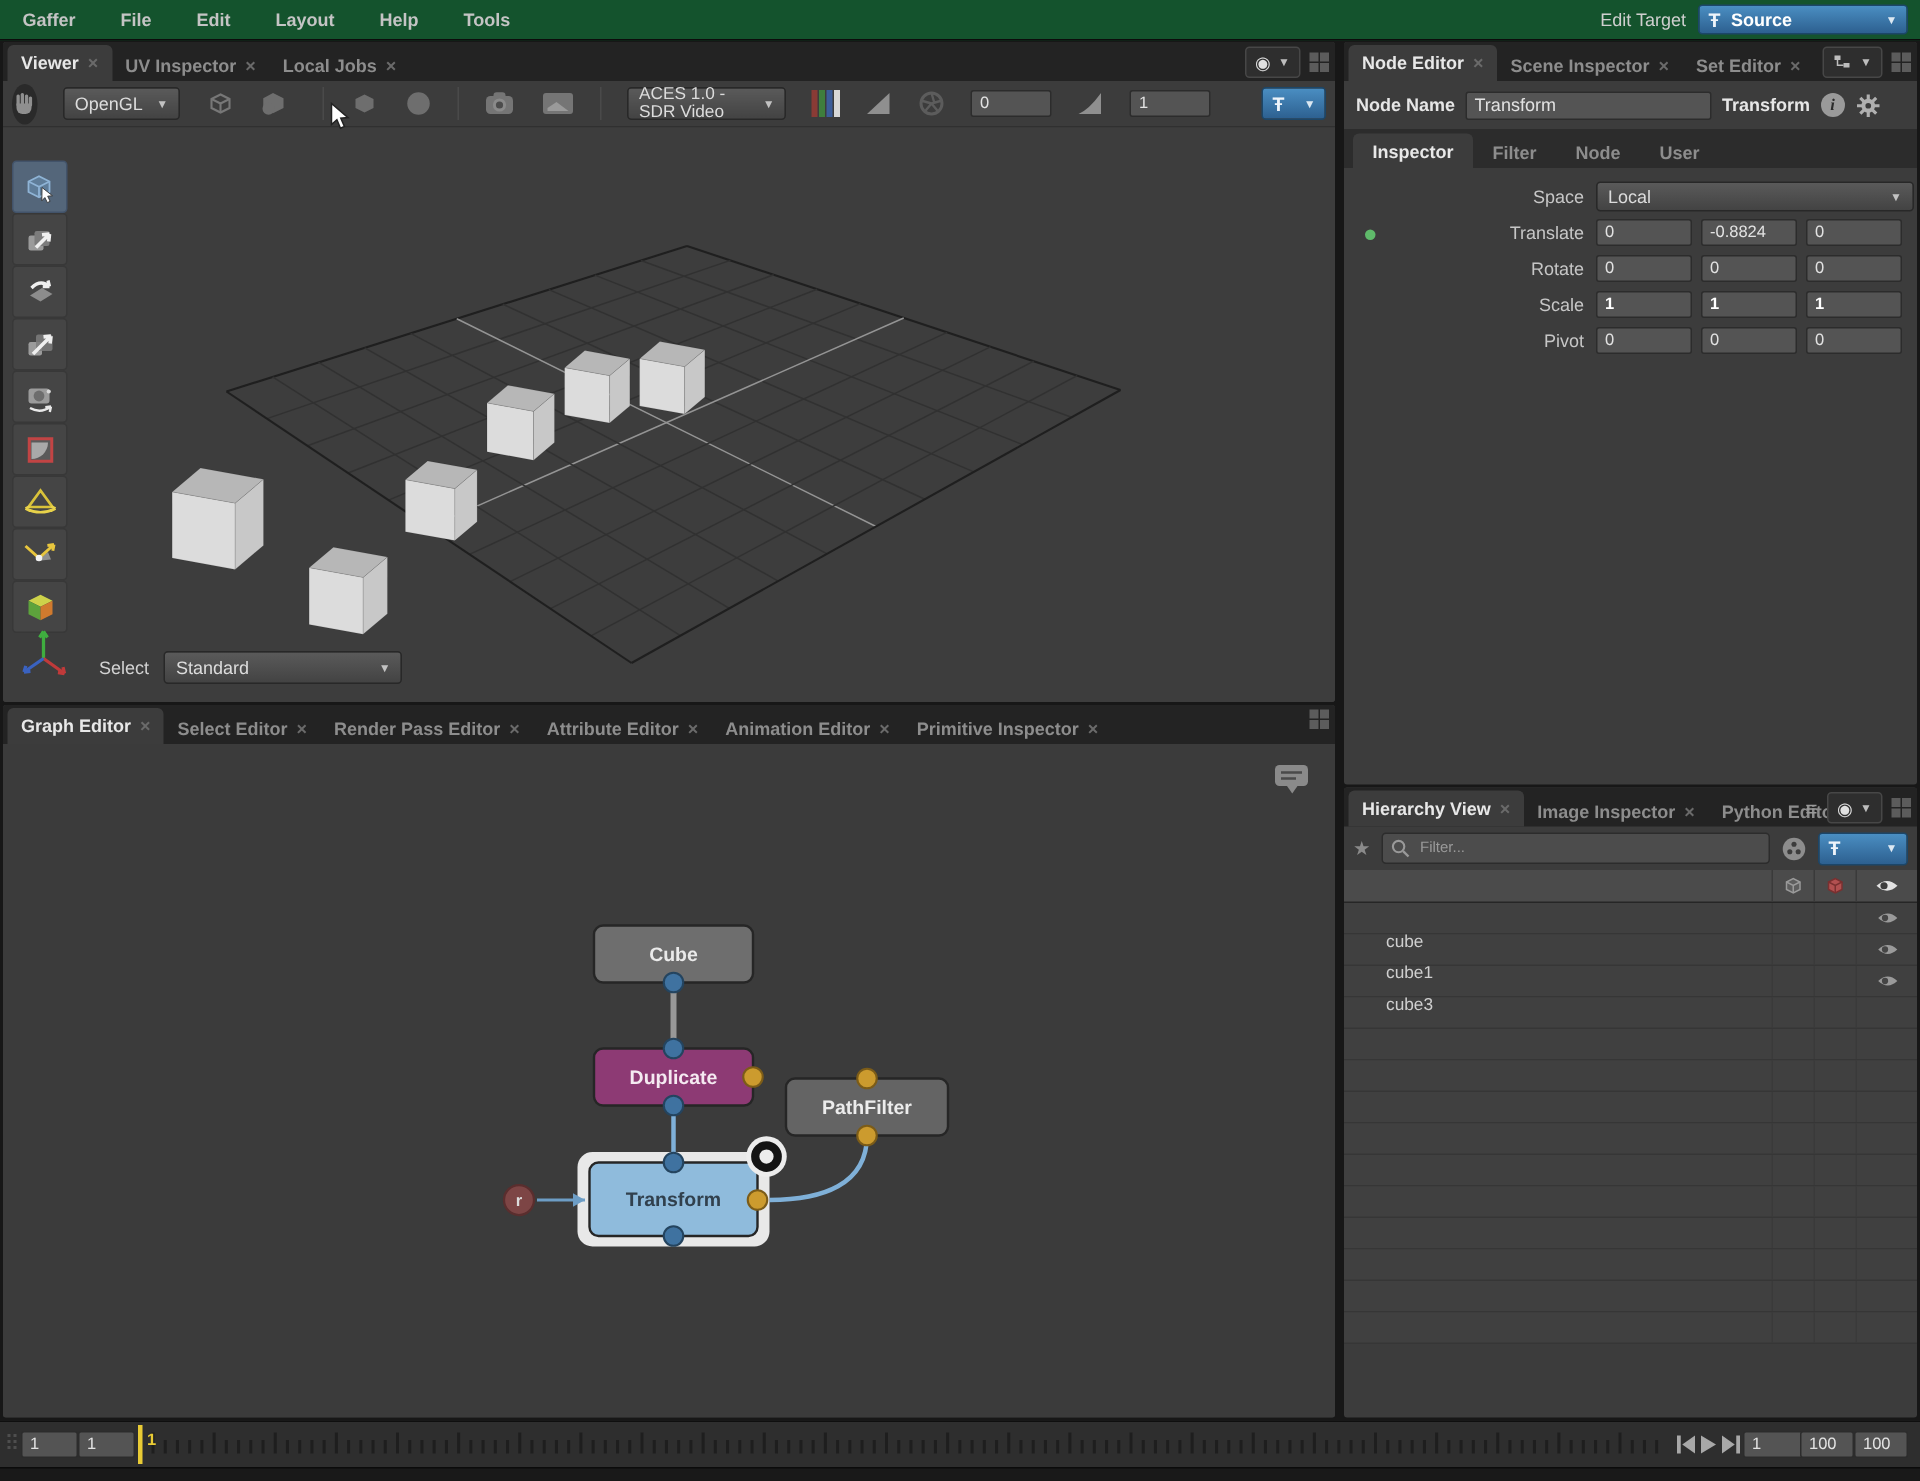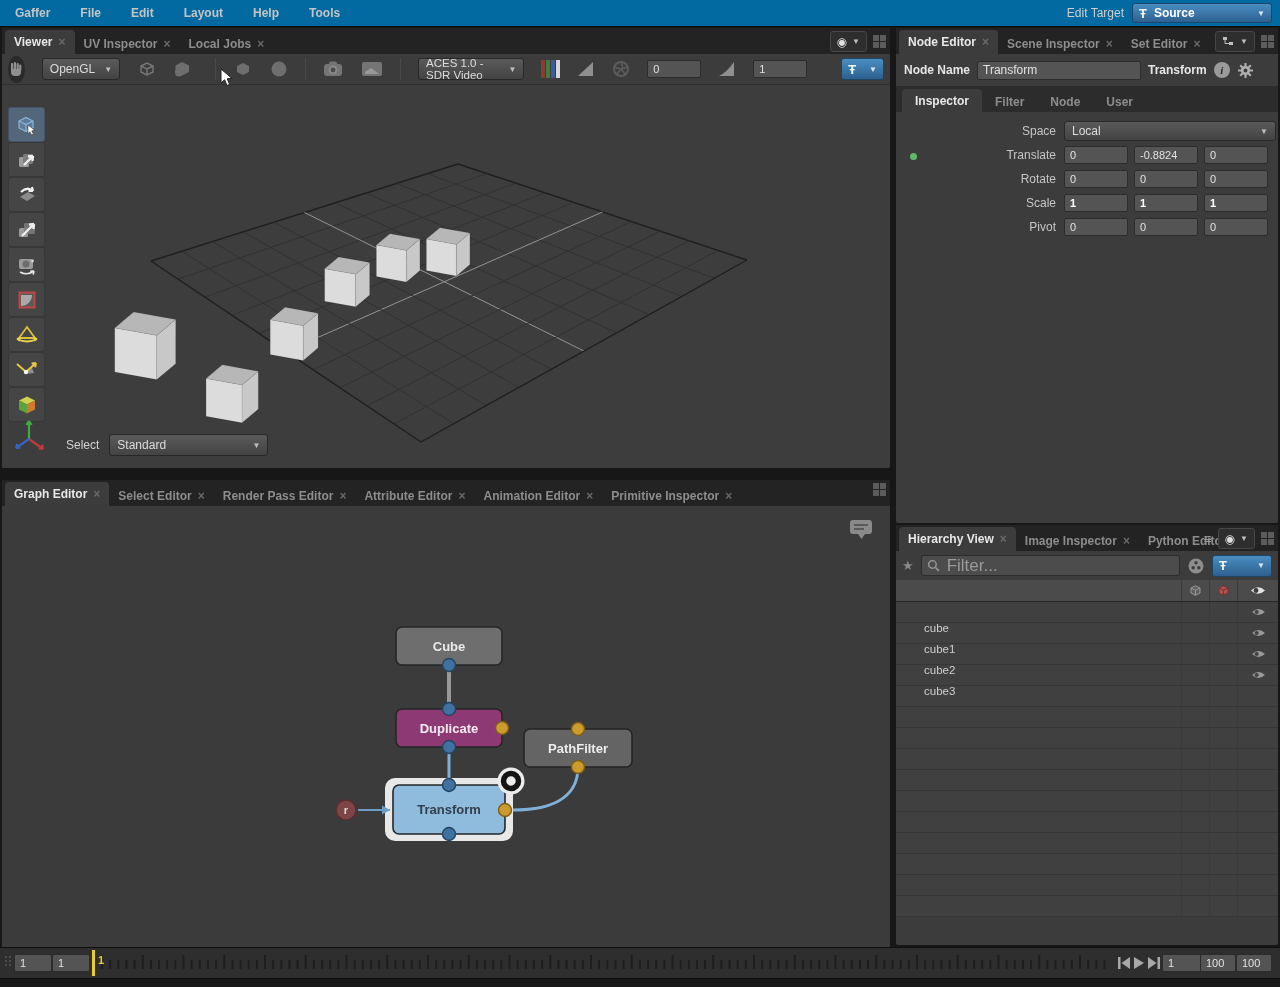--- a/index.html
+++ b/index.html
@@ -1,21 +1,21 @@
 <!DOCTYPE html>
 <html><head>
 <meta charset="utf-8">
 <style>
   html,body{margin:0;padding:0;background:#171717;}
   body{width:1280px;height:987px;position:relative;overflow:hidden;
        font-family:"Liberation Sans","DejaVu Sans",sans-serif;color:#c8c8c8;
        -webkit-font-smoothing:antialiased;}
   .abs{position:absolute;}
   
-  .menubar{left:0;top:0;width:1280px;height:26px;background:#0369a1;
+  .menubar{left:0;top:0;width:1280px;height:26px;background:#14532d;
            display:flex;align-items:center;border-bottom:1px solid #0c0c0c;}
   .menu-item{padding:0 15px;font-size:12px;font-weight:bold;color:#c4c4c4;}
   .menubar-spacer{flex:1;}
   .edit-target-label{font-size:12px;color:#cfcfcf;margin-right:8px;}
   .blue-btn{background:linear-gradient(#4a8ec2,#2d6090);border:1px solid #1c4668;
             border-radius:3px;color:#fff;display:flex;align-items:center;
             font-size:12px;font-weight:bold;}
   .btn-source{width:126px;height:18px;margin-right:8px;padding:0 6px;gap:7px;}
   .pin-glyph{font-weight:bold;font-size:13px;color:#eef4fa;line-height:1;}
   .dd-arrow{font-size:8px;color:#dce8f2;margin-left:auto;}
@@ -59,21 +59,21 @@
             border-radius:3px;margin-bottom:0;display:flex;align-items:center;
             justify-content:center;}
   .tool-btn.active{background:#54667a;border-color:#42536a;}
   .select-row{position:absolute;left:64px;bottom:13px;display:flex;align-items:center;gap:10px;}
   .select-label{font-size:12px;color:#d2d2d2;}
   .dd-standard{width:143px;}
   .dd-local{width:196px;height:18px;}
   .dd-aces{width:145px;}
   .dd-opengl{width:100px;}
   
-  #graph-panel{left:2px;top:480px;width:888px;height:475px;}
+  #graph-panel{left:2px;top:470px;width:888px;height:475px;}
   .grapharea{position:relative;width:888px;height:449px;background:#3b3b3b;}
   
   #ne-panel{left:896px;top:28px;width:382px;height:495px;}
   .nodename-row{height:32px;display:flex;align-items:center;padding:0 8px;gap:7px;}
   .bold-label{font-size:12px;font-weight:bold;color:#e6e6e6;white-space:nowrap;}
   .nodename-input{width:152px;height:17px;font-size:12px;}
   .info-circle{width:16px;height:16px;border-radius:50%;background:#9a9a9a;color:#2b2b2b;
                font-weight:bold;font-size:11px;display:flex;align-items:center;
                justify-content:center;font-family:"Liberation Serif",serif;font-style:italic;}
   .subtabs{height:26px;background:#2c2c2c;display:flex;align-items:flex-end;padding-left:6px;}
@@ -88,21 +88,21 @@
   .green-dot{position:absolute;left:14px;top:7px;width:7px;height:7px;border-radius:50%;
              background:#5fba6a;}
   .emph{font-weight:bold;color:#ffffff;}
   
   #hv-panel{left:896px;top:525px;width:382px;height:420px;display:flex;flex-direction:column;}
   .filter-row{height:29px;display:flex;align-items:center;padding:0 6px;gap:7px;}
   .star-icon{color:#8a8a8a;font-size:13px;}
   .filter-box{flex:1;height:19px;background:#4c4c4c;border:1px solid #2c2c2c;border-radius:3px;
               display:flex;align-items:center;padding:0 5px;gap:5px;}
   .filter-box input{flex:1;background:transparent;border:none;outline:none;color:#d6d6d6;
-              font-size:17px;font-family:"Liberation Sans",sans-serif;}
+              font-size:10px;font-family:"Liberation Sans",sans-serif;}
   .filter-box input::placeholder{color:#9a9a9a;}
   .btn-pin-sm{width:46px;height:20px;padding:0 6px;gap:4px;}
   .hv-table{flex:1;display:flex;flex-direction:column;overflow:hidden;}
   .hv-header{height:21px;background:#4b4b4b;border-bottom:1px solid #262626;display:flex;
              align-items:center;font-size:12px;font-weight:bold;color:#e8e8e8;}
   .hv-name{flex:1;padding-left:8px;margin-top:32px;}
   .hv-c{width:27px;height:100%;border-left:1px solid #3a3a3a;display:flex;
         align-items:center;justify-content:center;}
   .hv-c.w40{width:40px;}
   .hv-row{height:20px;background:#404040;border-bottom:1px solid #363636;display:flex;
@@ -662,31 +662,20 @@
     <span class="hv-c"></span>
     <span class="hv-c w40">
       <svg width="15" height="10" viewBox="0 0 16 11">
               <path d="M1 5.5 Q8 -1 15 5.5 Q8 12 1 5.5 Z" fill="#9a9a9a"></path>
               <circle cx="6" cy="5.5" r="2.3" fill="#454545"></circle>
             </svg>
     </span>
   </div>
         <div class="hv-row">
     <span class="hv-name">cube1</span>
-    <span class="hv-c"></span>
-    <span class="hv-c"></span>
-    <span class="hv-c w40">
-      <svg width="15" height="10" viewBox="0 0 16 11">
-              <path d="M1 5.5 Q8 -1 15 5.5 Q8 12 1 5.5 Z" fill="#9a9a9a"></path>
-              <circle cx="6" cy="5.5" r="2.3" fill="#454545"></circle>
-            </svg>
-    </span>
-  </div>
-        <div class="hv-row">
-    <span class="hv-name">cube2</span>
     <span class="hv-c"></span>
     <span class="hv-c"></span>
     <span class="hv-c w40">
       <svg width="15" height="10" viewBox="0 0 16 11">
               <path d="M1 5.5 Q8 -1 15 5.5 Q8 12 1 5.5 Z" fill="#9a9a9a"></path>
               <circle cx="6" cy="5.5" r="2.3" fill="#454545"></circle>
             </svg>
     </span>
   </div>
         <div class="hv-row">

